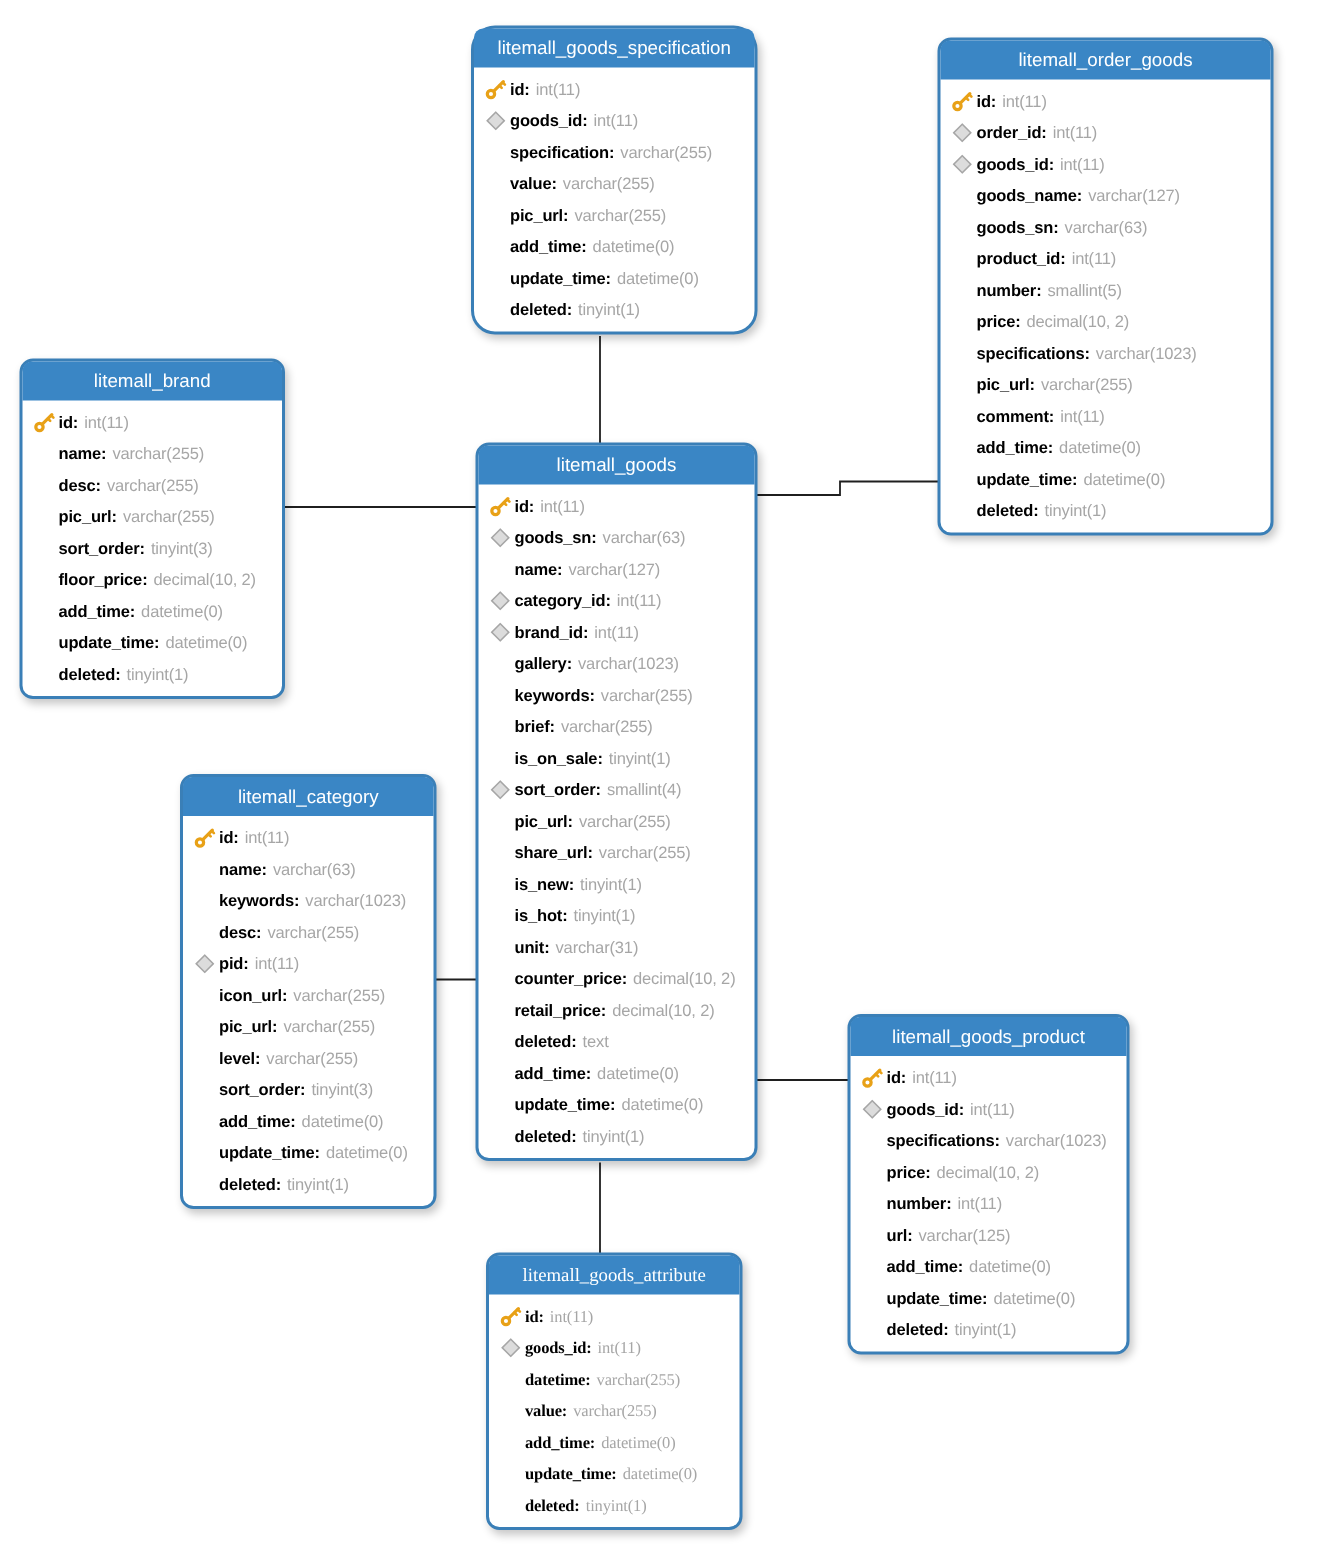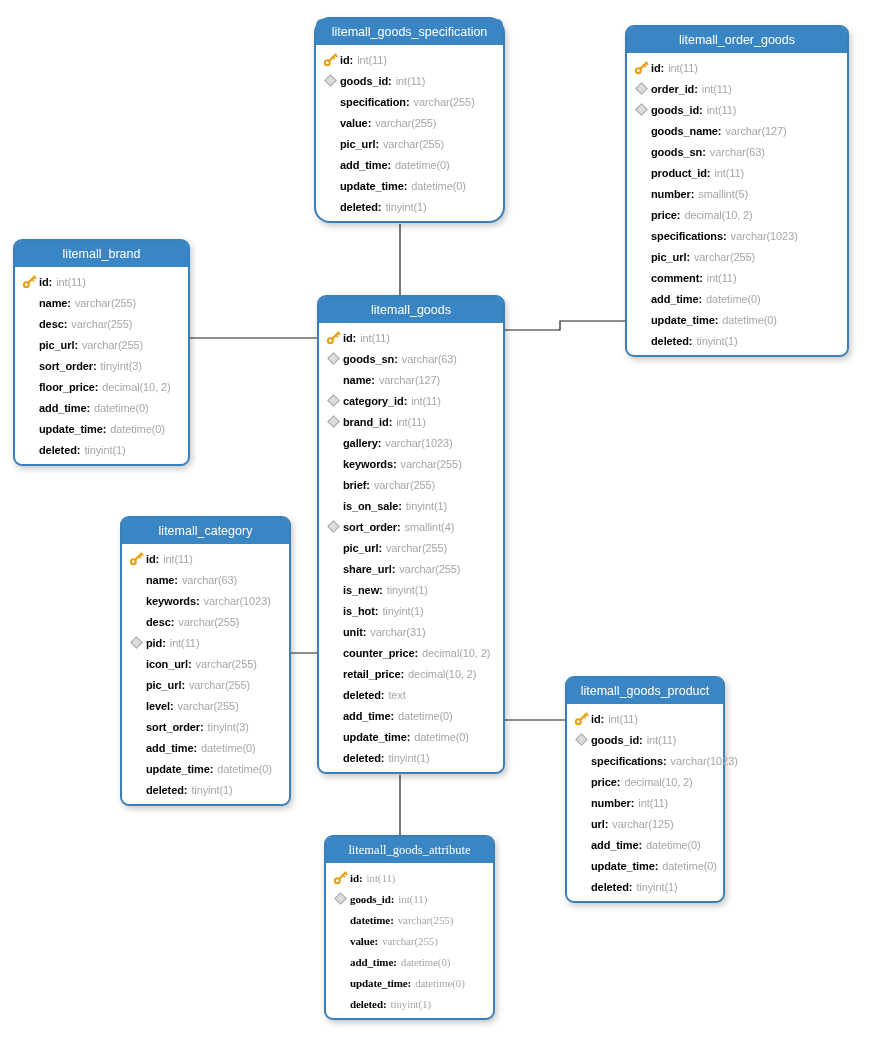--- a/index.html
+++ b/index.html
@@ -445,21 +445,21 @@
           <span class="fname">update_time</span>
           <span class="ftype">datetime(0)</span>
         </div>
         <div class="row">
           <span class="icon"></span>
           <span class="fname">deleted</span>
           <span class="ftype">tinyint(1)</span>
         </div>
       </div>
     </div>
-    <div class="table-card" style="left: 565px; top: 676px; width: 160px;">
+    <div class="table-card" style="left: 565px; top: 676px; width: 188px;">
       <div class="t-header"><span>litemall_goods_product</span></div>
       <div class="t-body">
         <div class="row">
           <span class="icon">
             <svg width="15" height="15" viewBox="0 0 16 16">
               <g fill="none" stroke="#e8a117" stroke-linecap="round">
                 <circle cx="4.6" cy="11.4" r="2.6" stroke-width="2.3"></circle>
                 <path d="M6.8 9.2 L13.4 2.6" stroke-width="2.3"></path>
                 <path d="M10.6 5.4 L12.2 7.0" stroke-width="1.9"></path>
                 <path d="M12.9 3.1 L14.5 4.7" stroke-width="1.9"></path>

